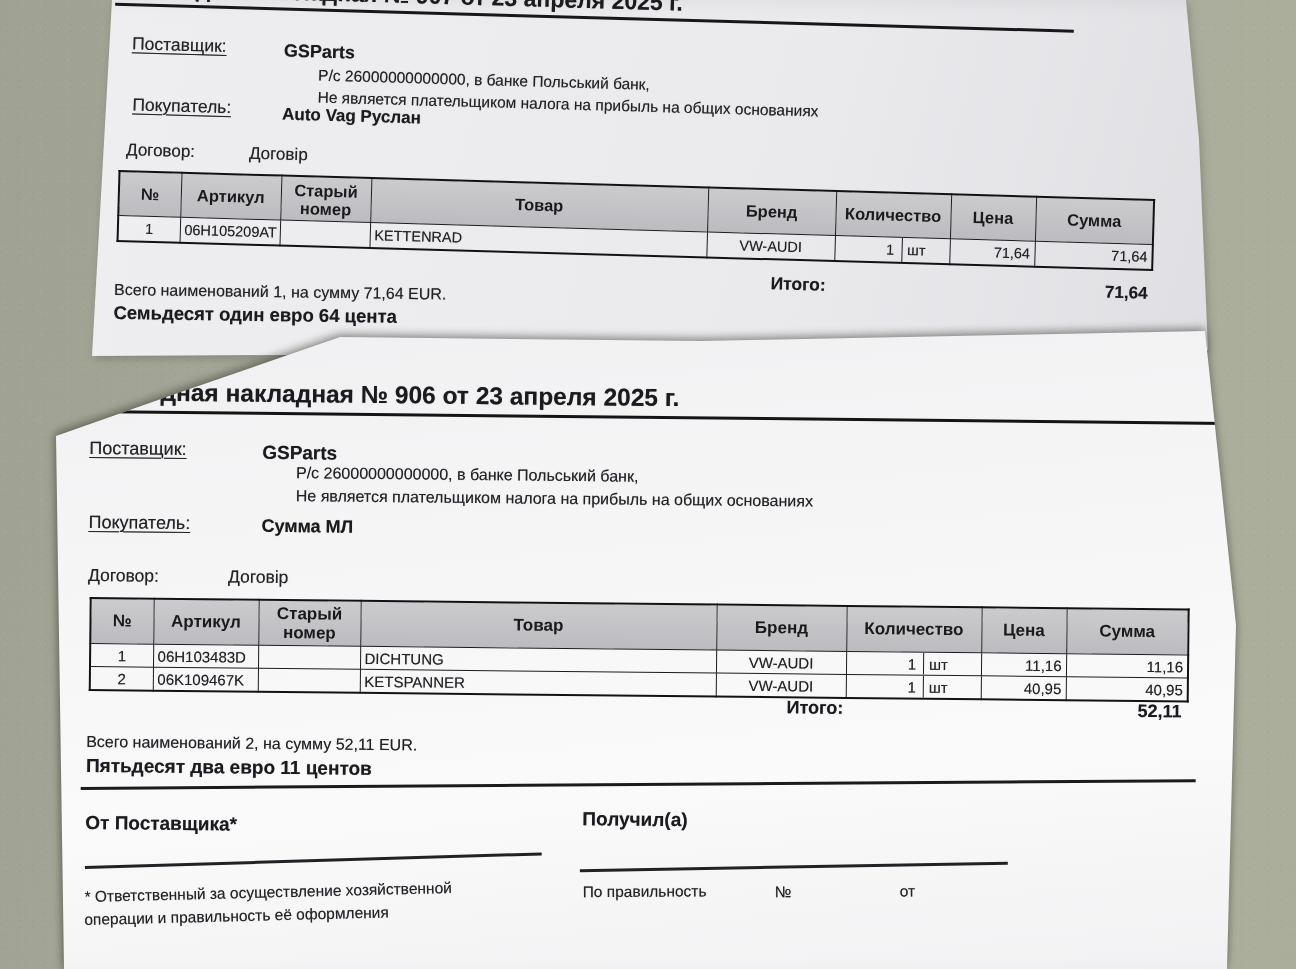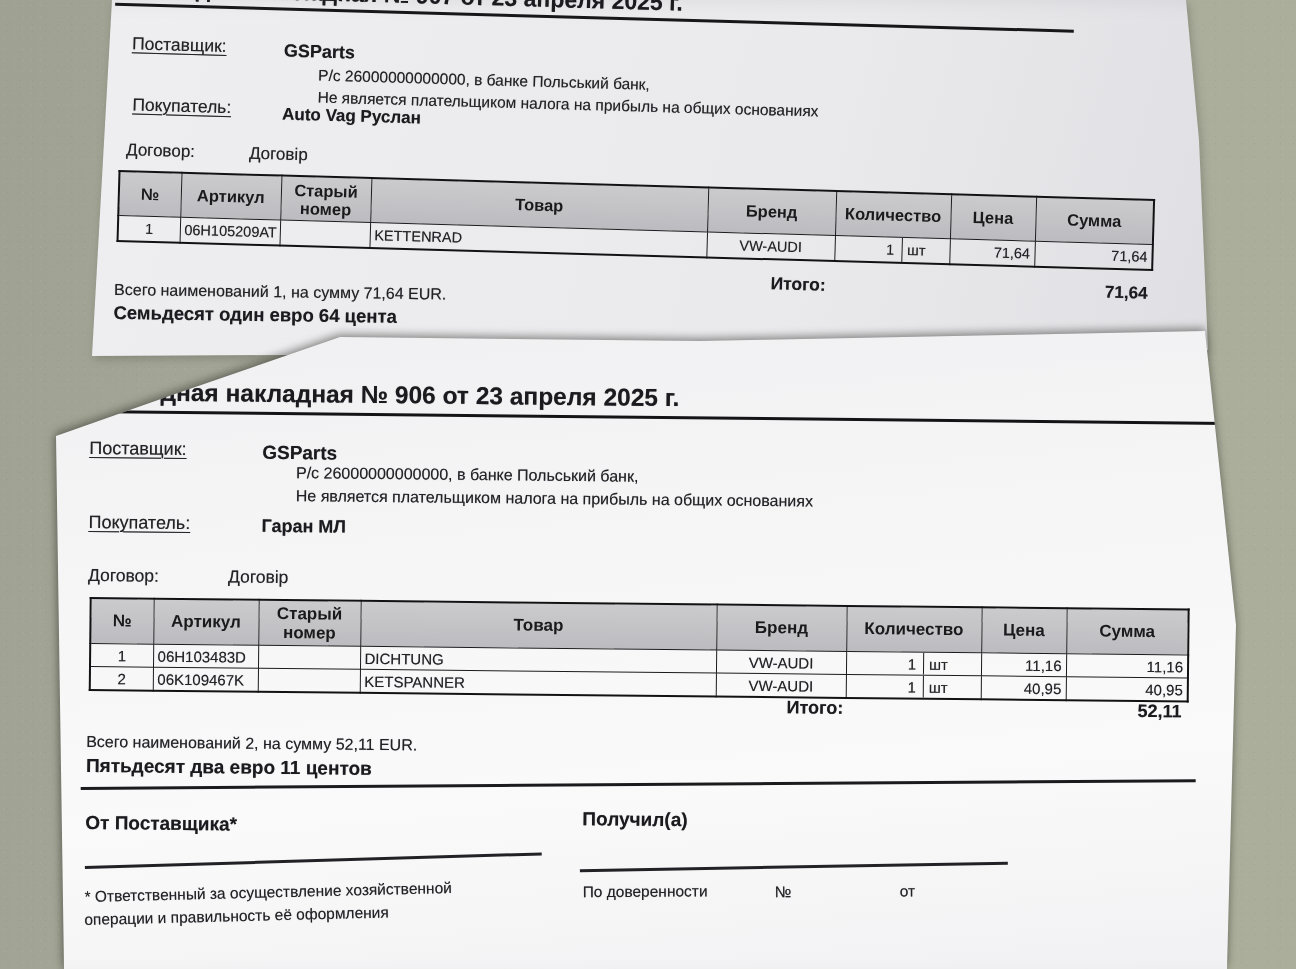--- a/index.html
+++ b/index.html
@@ -143,21 +143,21 @@
       <div class="content content906">
 
         <div class="abs txt b t906-title">Расходная накладная № 906 от 23 апреля 2025 г.</div>
 
         <div class="abs txt lbl-underline" style="left:90px;top:438px;font-size:18px;">Поставщик:</div>
         <div class="abs txt b" style="left:263px;top:440px;font-size:19px;">GSParts</div>
         <div class="abs txt" style="left:297px;top:462px;font-size:16px;">Р/с 26000000000000, в банке Польський банк,</div>
         <div class="abs txt" style="left:297px;top:485px;font-size:16px;">Не является плательщиком налога на прибыль на общих основаниях</div>
 
         <div class="abs txt lbl-underline" style="left:90px;top:512px;font-size:18px;">Покупатель:</div>
-        <div class="abs txt b" style="left:263px;top:514px;font-size:18px;">Гаран МЛ</div>
+        <div class="abs txt b" style="left:263px;top:514px;font-size:18px;">Сумма МЛ</div>
 
         <div class="abs txt" style="left:90px;top:565px;font-size:17.5px;">Договор:</div>
         <div class="abs txt" style="left:230px;top:565px;font-size:17.5px;">Договір</div>
 
         <table class="items tbl906">
           <colgroup>
             <col style="width:63px">
               <col style="width:105px">
               <col style="width:102px">
               <col style="width:356px">
@@ -217,21 +217,21 @@
         <div class="abs txt b" style="left:90px;top:755px;font-size:19px;">Пятьдесят два евро 11 центов</div>
 
         <div class="rule" style="left:85px;top:787px;width:1115px;transform:rotate(-1deg);transform-origin:left center;"></div>
 
         <div class="abs txt b" style="left:90px;top:812px;font-size:19px;">От Поставщика*</div>
         <div class="abs txt b" style="left:587px;top:803px;font-size:19px;">Получил(а)</div>
 
         <div class="sig" style="left:90px;top:866px;width:457px;transform:rotate(-2.3deg);transform-origin:left center;"></div>
         <div class="sig" style="left:585px;top:864px;width:428px;transform:rotate(-1.6deg);transform-origin:left center;"></div>
 
-        <div class="abs txt" style="left:588px;top:878px;font-size:15.5px;transform:rotate(-1deg);transform-origin:left center;">По доверенности</div>
+        <div class="abs txt" style="left:588px;top:878px;font-size:15.5px;transform:rotate(-1deg);transform-origin:left center;">По правильность</div>
         <div class="abs txt" style="left:780px;top:876px;font-size:15.5px;transform:rotate(-1deg);transform-origin:left center;">№</div>
         <div class="abs txt" style="left:905px;top:874px;font-size:15.5px;transform:rotate(-1deg);transform-origin:left center;">от</div>
 
         <div class="abs txt" style="left:90px;top:888px;font-size:15.5px;transform:rotate(-2deg);transform-origin:left center;">* Ответственный за осуществление хозяйственной</div>
         <div class="abs txt" style="left:90px;top:911px;font-size:15.5px;transform:rotate(-2deg);transform-origin:left center;">операции и правильность её оформления</div>
       </div>
     </div>
   </div>
 
 </div>

